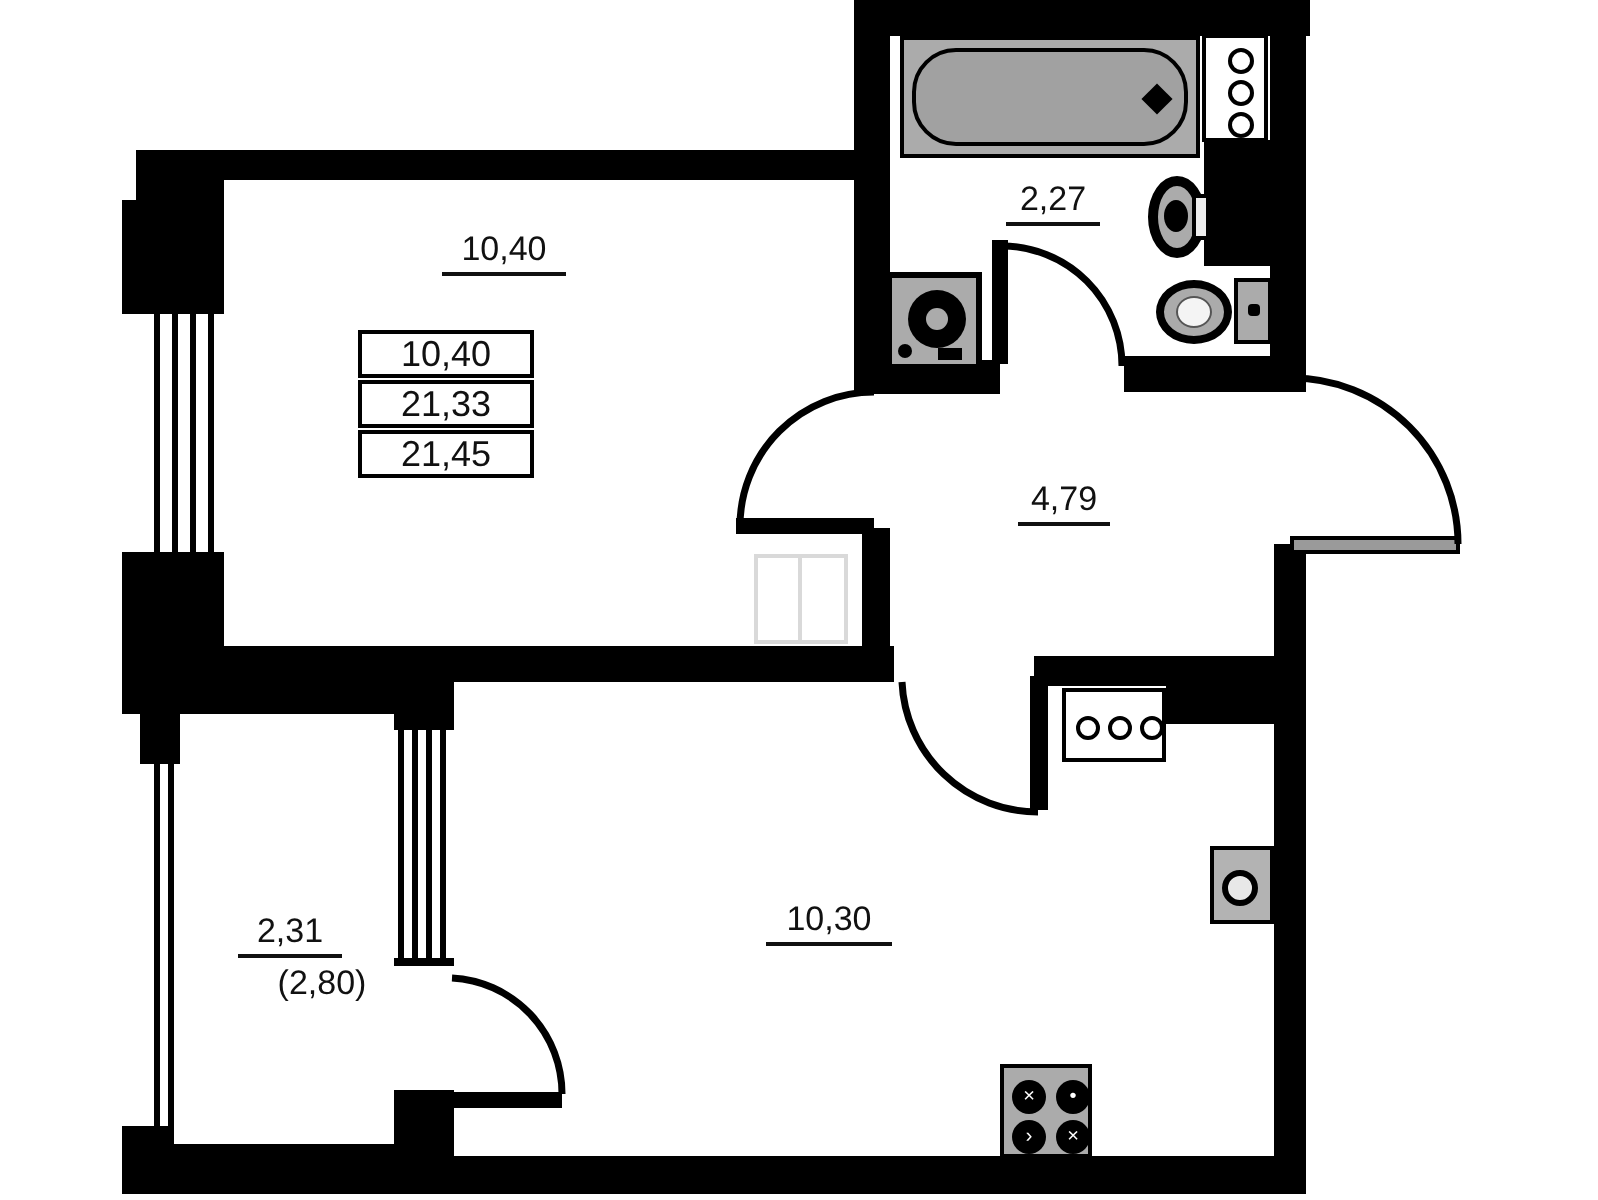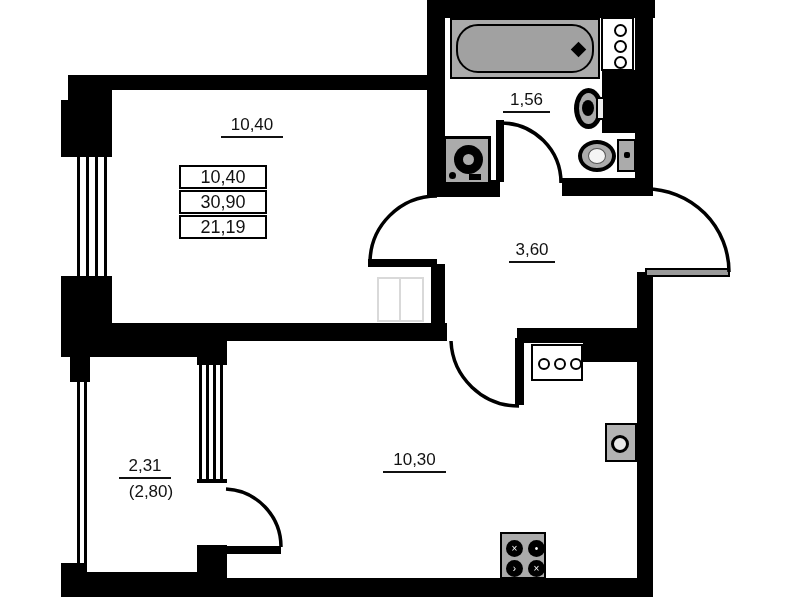--- a/index.html
+++ b/index.html
@@ -154,25 +154,25 @@
         <span>×</span>
       </div>
   </div>
   <div class="ghost">
     <div class="ghost-div"></div>
   </div>
 
   <div class="unit-table">
     <div class="unit-col">
       <div class="unit-cell">10,40</div>
-      <div class="unit-cell">30,90</div>
-      <div class="unit-cell">21,19</div>
+      <div class="unit-cell">21,33</div>
+      <div class="unit-cell">21,45</div>
     </div>
   </div>
 
   <div class="lbl u" style="left:221px;top:115px;width:62px">10,40</div>
-  <div class="lbl u" style="left:503px;top:90px;width:47px">1,56</div>
-  <div class="lbl u" style="left:509px;top:240px;width:46px">3,60</div>
+  <div class="lbl u" style="left:503px;top:90px;width:47px">2,27</div>
+  <div class="lbl u" style="left:509px;top:240px;width:46px">4,79</div>
   <div class="lbl u" style="left:383px;top:450px;width:63px">10,30</div>
   <div class="lbl u" style="left:119px;top:456px;width:52px">2,31</div>
-  <div class="lbl" style="left:116px;top:482px;width:70px">(2,80)</div>
+  <div class="lbl" style="left:126px;top:482px;width:70px">(2,80)</div>
 
 </div>
 
 </body></html>

